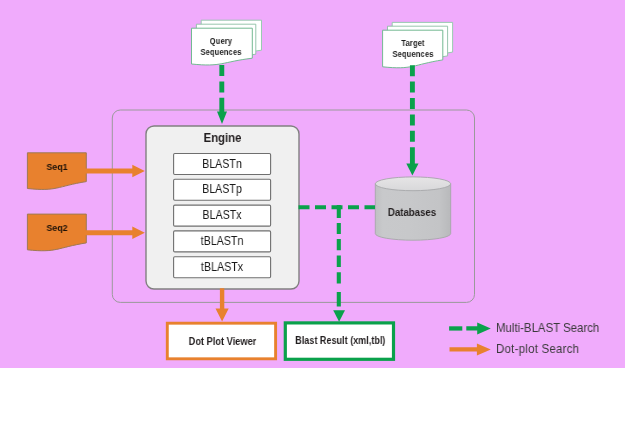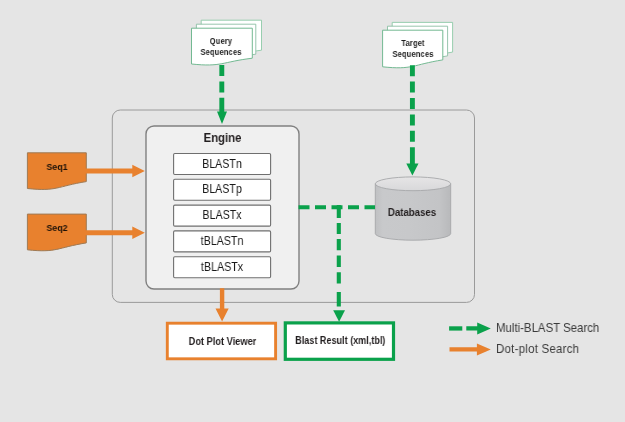--- a/index.html
+++ b/index.html
@@ -1,18 +1,18 @@
 <!DOCTYPE html>
 <html><head>
 <meta charset="utf-8">
 <title>BLAST pipeline diagram</title>
 <style>
   html,body{margin:0;padding:0;background:#ffffff;}
   body{width:625px;height:422px;overflow:hidden;font-family:"Liberation Sans",sans-serif;}
-  #stage{position:relative;width:625px;height:422px;background:#e5e5e5;}
+  #stage{position:relative;width:625px;height:368px;background:#f0abfc;}
   svg.diag{position:absolute;left:0;top:0;width:625px;height:422px;}
   .lbl{position:absolute;text-align:center;color:#231f20;line-height:1.15;white-space:nowrap;
        -webkit-font-smoothing:antialiased;will-change:transform;}
   .t-engine{left:146px;top:130.6px;width:153px;font-size:12.6px;font-weight:bold;
             transform:scaleX(.90);transform-origin:50% 0;}
   .t-prog{left:173px;width:98px;font-size:12.4px;font-weight:normal;color:#1a1a1a;
           transform:scaleX(.86);transform-origin:50% 0;}
   .p0{top:156.6px}.p1{top:182.4px}.p2{top:208.2px}.p3{top:234.0px}.p4{top:259.8px}
   .t-doc{font-size:8.8px;font-weight:bold;letter-spacing:.2px;line-height:10.8px;color:#1c1c1c;
          transform:scaleX(.855);transform-origin:50% 0;}

